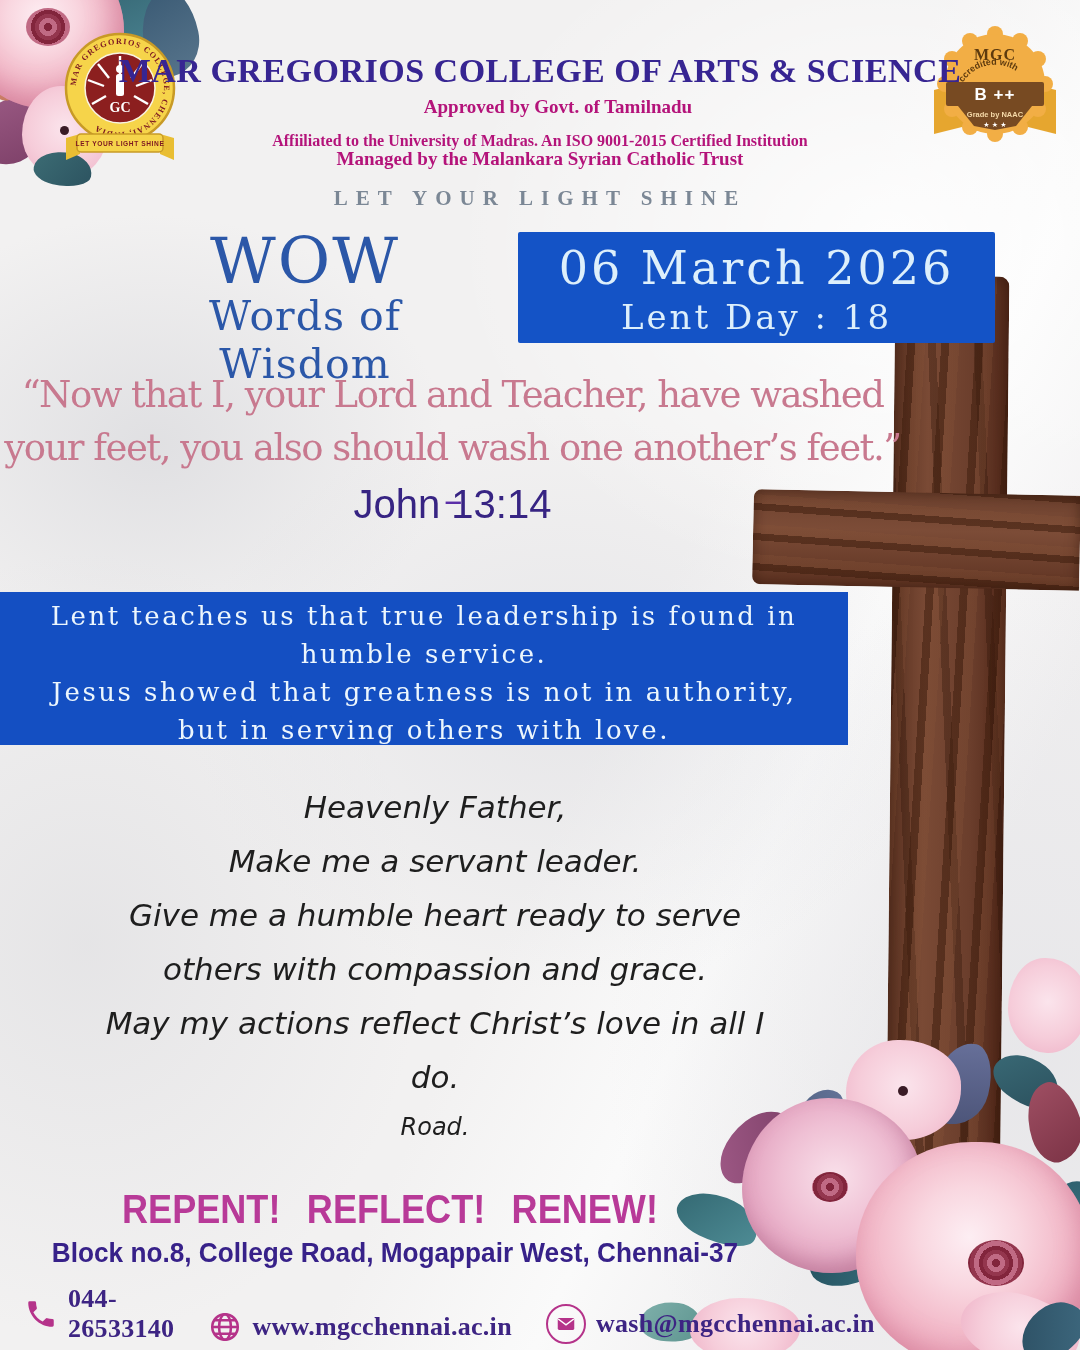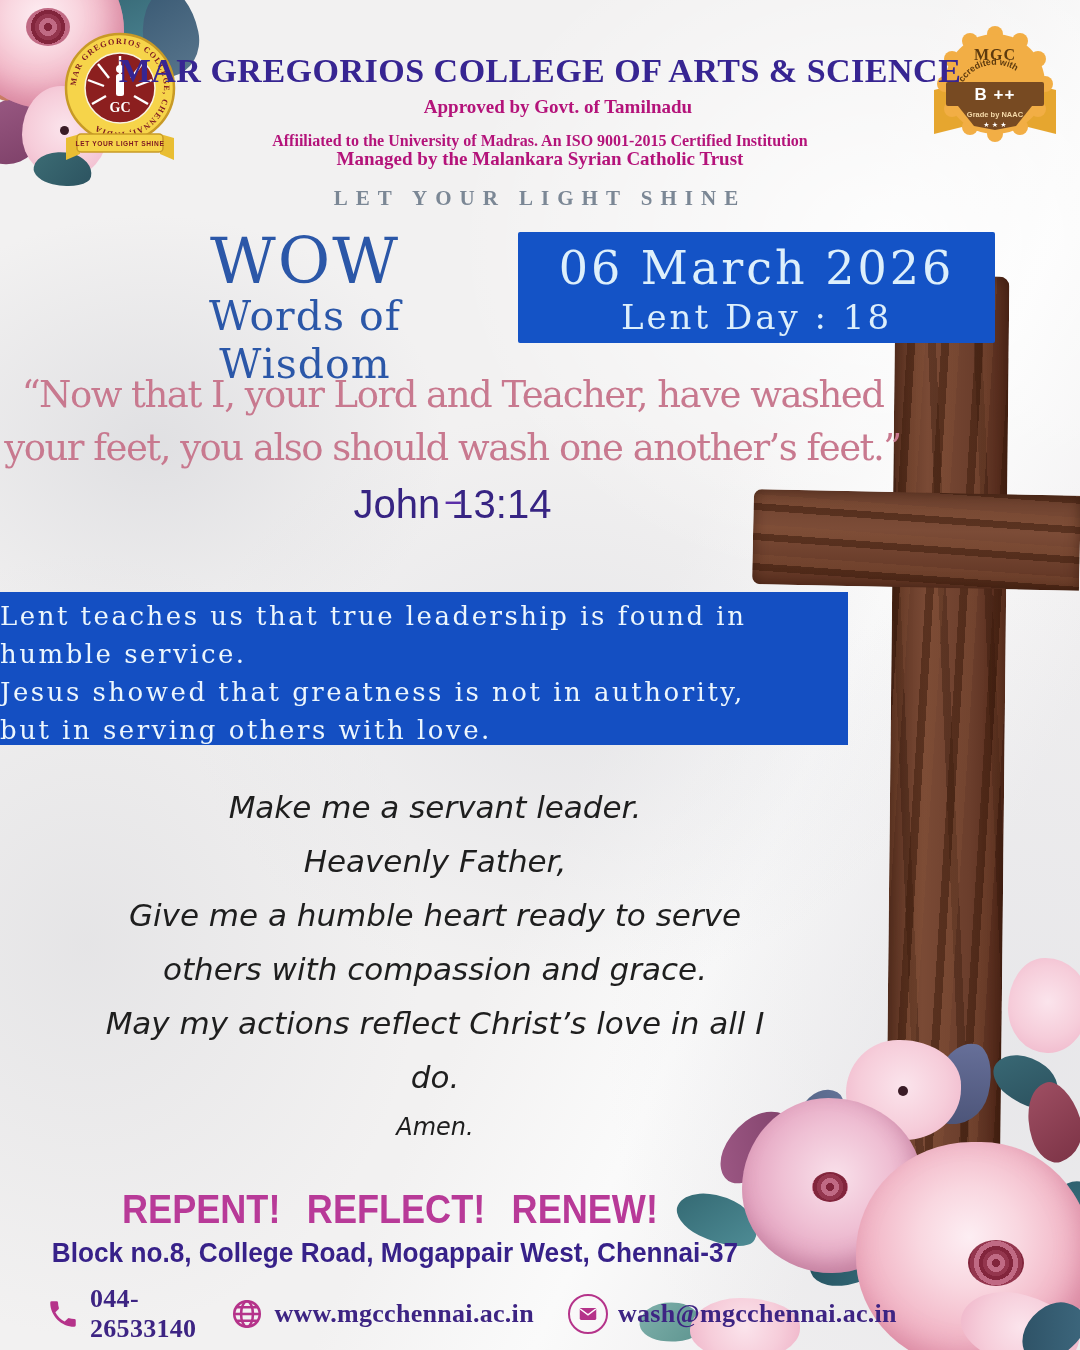--- a/index.html
+++ b/index.html
@@ -77,37 +77,37 @@
   .date-line{margin-top:9px;font-size:46px;letter-spacing:3px;}
   .lent-line{margin-top:2px;font-size:34px;letter-spacing:3px;}
   
   .verse{position:absolute;left:0;top:368px;width:905px;text-align:center;z-index:3;
     font-family:"DejaVu Serif",serif;color:#c8798f;font-size:37px;letter-spacing:-1.5px;line-height:53px;}
   .verse .dash{color:#5b2fa8;}
   .verse-ref{position:absolute;left:0;top:482px;width:905px;text-align:center;z-index:3;
     font-family:Liberation Sans, sans-serif;color:#372483;font-size:40px;letter-spacing:0;}
   
   .banner{position:absolute;left:0;top:592px;width:848px;height:153px;z-index:3;
-    background:#144fc2;color:#ecf6fd;text-align:left;
+    background:#144fc2;color:#ecf6fd;text-align:center;
     font-family:"DejaVu Serif",serif;font-size:26px;letter-spacing:2.5px;line-height:38px;padding-top:5px;box-sizing:border-box;}
   
   .prayer{position:absolute;left:40px;top:780px;width:790px;text-align:center;z-index:3;
     font-family:"DejaVu Sans",sans-serif;font-style:italic;font-weight:500;color:#1e1e1e;
     font-size:31px;line-height:54px;}
   .amen{font-size:24px;line-height:46px;}
   
   .cta{position:absolute;left:0;top:1186px;width:780px;text-align:center;z-index:3;
     font-family:"Liberation Sans",sans-serif;font-weight:700;font-size:41px;color:#b83a98;
     transform:scaleX(.88);transform-origin:390px center;letter-spacing:0;}
   .cta span{margin:0 15px;}
   .addr{position:absolute;left:0;top:1238px;width:790px;text-align:center;z-index:3;
     font-family:"Liberation Sans",sans-serif;font-weight:700;font-size:27px;color:#372189;
     transform:scaleX(.97);transform-origin:395px center;}
-  .contacts{position:absolute;left:46px;top:1284px;width:810px;z-index:3;
-    display:flex;align-items:center;}
+  .contacts{position:absolute;left:24px;top:1284px;width:810px;z-index:3;
+    display:flex;align-items:flex-end;}
   .contact{display:flex;align-items:center;margin-right:34px;}
   .contact .txt{font-family:"Liberation Serif",serif;font-weight:700;font-size:26px;color:#3d2483;margin-left:10px;letter-spacing:.3px;}
   .cicon{width:34px;height:34px;flex:0 0 auto;}
   .mail-circ{width:40px;height:40px;border:2.5px solid #b5338a;border-radius:50%;
     display:flex;align-items:center;justify-content:center;box-sizing:border-box;}
 </style>
 </head>
 <body>
 
 <div class="poster">
@@ -234,27 +234,27 @@
   <div class="verse-ref">John 13:14</div>
 
   <div class="banner">
     <div>Lent teaches us that true leadership is found in</div>
     <div>humble service.</div>
     <div>Jesus showed that greatness is not in authority,</div>
     <div>but in serving others with love.</div>
   </div>
 
   <div class="prayer">
+    <div>Heavenly Father,</div>
     <div>Make me a servant leader.</div>
-    <div>Heavenly Father,</div>
     <div>Give me a humble heart ready to serve</div>
     <div>others with compassion and grace.</div>
     <div>May my actions reflect Christ’s love in all I</div>
     <div>do.</div>
-    <div class="amen">Amen.</div>
+    <div class="amen">Road.</div>
   </div>
 
   <div class="cta">
     <span>REPENT!</span><span>REFLECT!</span><span>RENEW!</span>
   </div>
 
   <div class="addr">Block no.8, College Road, Mogappair West, Chennai-37</div>
 
   <div class="contacts">
     <div class="contact">

